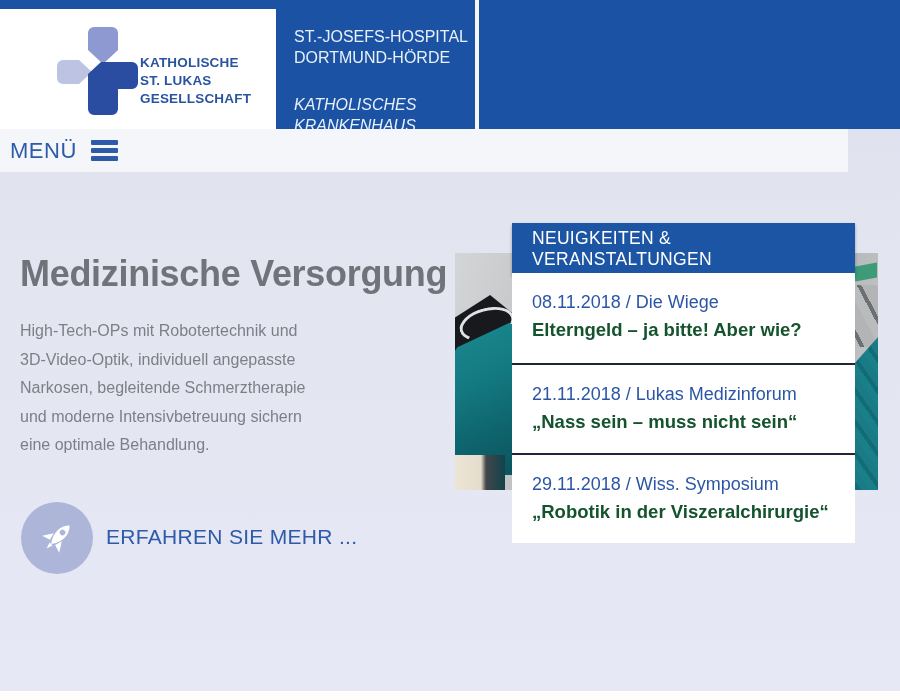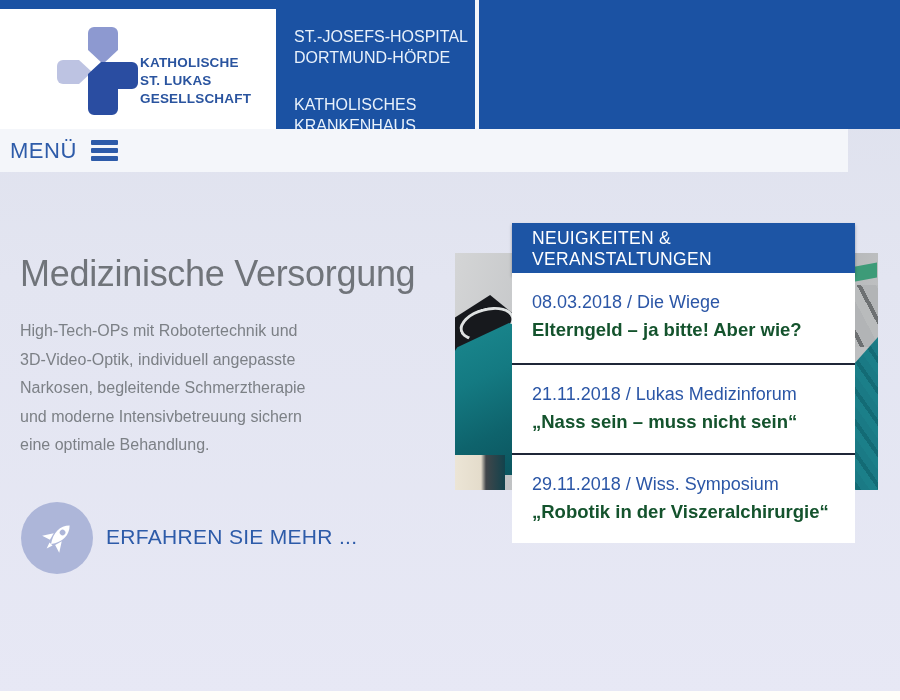--- a/index.html
+++ b/index.html
@@ -13,29 +13,29 @@
   .logo-box { position:absolute; left:0; top:9px; width:276px; height:129px; background:#ffffff; cursor:pointer; }
   .logo-cross { position:absolute; left:55px; top:13px; }
   .logo-text {
     position:absolute; left:140px; top:45px; color:#2a549f;
     font-size:13.5px; line-height:18px; font-weight:bold; white-space:pre-line; letter-spacing:0.2px;
   }
   .nav-panel { position:absolute; left:276px; top:0; width:199px; height:129px; background:#1b52a3; overflow:hidden; }
   .nav-divider { position:absolute; left:475px; top:0; width:4px; height:129px; background:#f4f6fa; }
   .nav-link { position:absolute; left:18px; color:#e8f1fb; font-size:16px; line-height:21px; white-space:pre-line; cursor:pointer; }
   .nav-link.first { top:26px; }
-  .nav-link.second { top:94px; }
+  .nav-link.second { top:94px;font-style:italic; }
   
   .menu-bar { position:absolute; left:0; top:129px; width:848px; height:43px; background:#f4f6fa; }
   .menu-button { position:absolute; left:10px; top:0; height:43px; display:flex; align-items:center; cursor:pointer; }
   .menu-label { color:#2d5ba9; font-size:22px; letter-spacing:0.5px; }
   .hamburger { margin-left:14px; display:flex; flex-direction:column; justify-content:space-between; width:27px; height:21px; }
   .hamburger span { display:block; height:4.6px; background:#2d5ba9; border-radius:1px; }
   
-  .hero-title { position:absolute; left:20px; top:253px; font-size:36px; letter-spacing:-0.3px; color:#70747a; }
+  .hero-title { position:absolute; left:20px; top:253px; font-size:36px; letter-spacing:-0.3px; color:#70747a;font-weight:bold; }
   .hero-paragraph { position:absolute; left:20px; top:317px; font-size:16px; line-height:28.5px; color:#7c8086; white-space:pre-line; }
   
   .more-button {
     position:absolute; left:21px; top:502px; width:72px; height:72px; border-radius:50%;
     background:#adb6d9; cursor:pointer; display:flex; align-items:center; justify-content:center;
   }
   .more-label { position:absolute; left:106px; top:525px; font-size:21px; color:#2d5ba9; letter-spacing:0.3px; cursor:pointer; }
   
   .hero-photo {
     position:absolute; left:455px; top:253px; width:423px; height:237px; overflow:hidden;
@@ -132,21 +132,21 @@
         <path d="M18 28 h4 l-2 6 z"></path>
         <circle cx="20" cy="12.5" r="2.7" fill="#adb6d9"></circle>
       </g>
     </svg>
   </div>
   <div class="more-label">ERFAHREN SIE MEHR ...</div>
 
   <div class="news-header">NEUIGKEITEN &amp; VERANSTALTUNGEN</div>
   <div class="news-body">
     <div class="news-item">
-      <div class="news-date">08.03.2018 / Die Wiege</div>
+      <div class="news-date">08.11.2018 / Die Wiege</div>
       <div class="news-title">Elterngeld – ja bitte! Aber wie?</div>
     </div>
     <div class="news-item">
       <div class="news-date">21.11.2018 / Lukas Medizinforum</div>
       <div class="news-title">„Nass sein – muss nicht sein“</div>
     </div>
     <div class="news-item">
       <div class="news-date">29.11.2018 / Wiss. Symposium</div>
       <div class="news-title">„Robotik in der Viszeralchirurgie“</div>
     </div>

